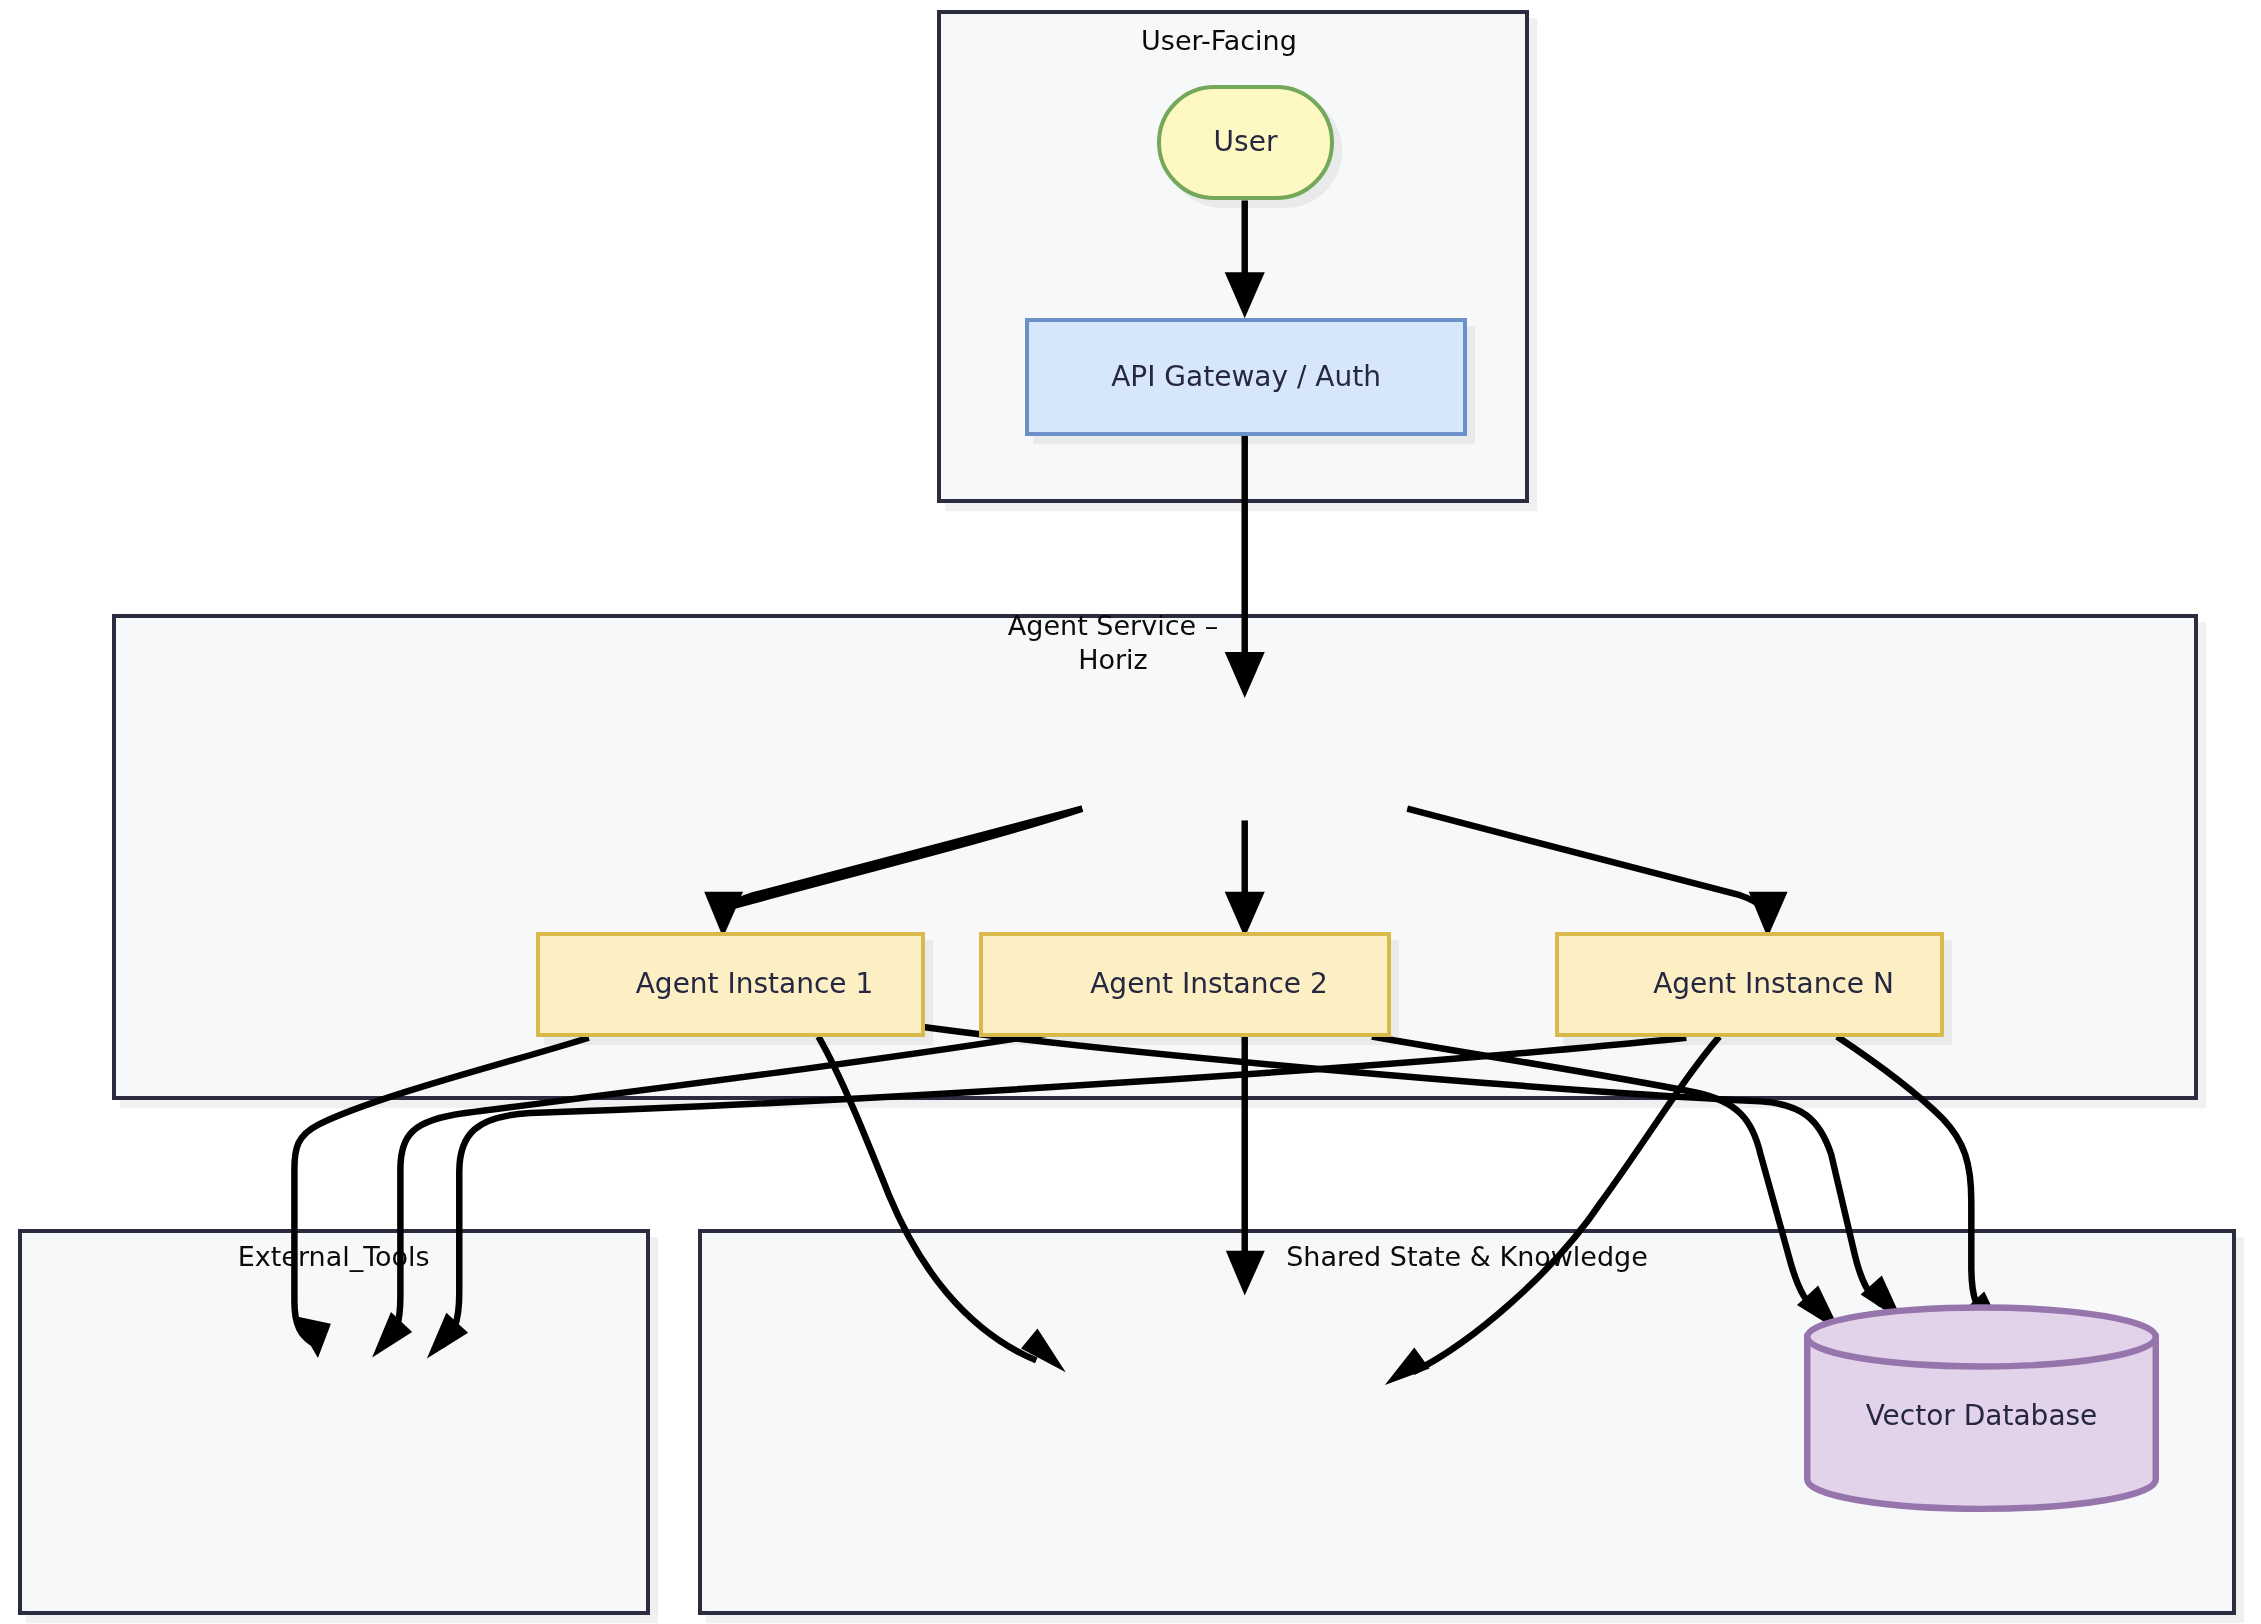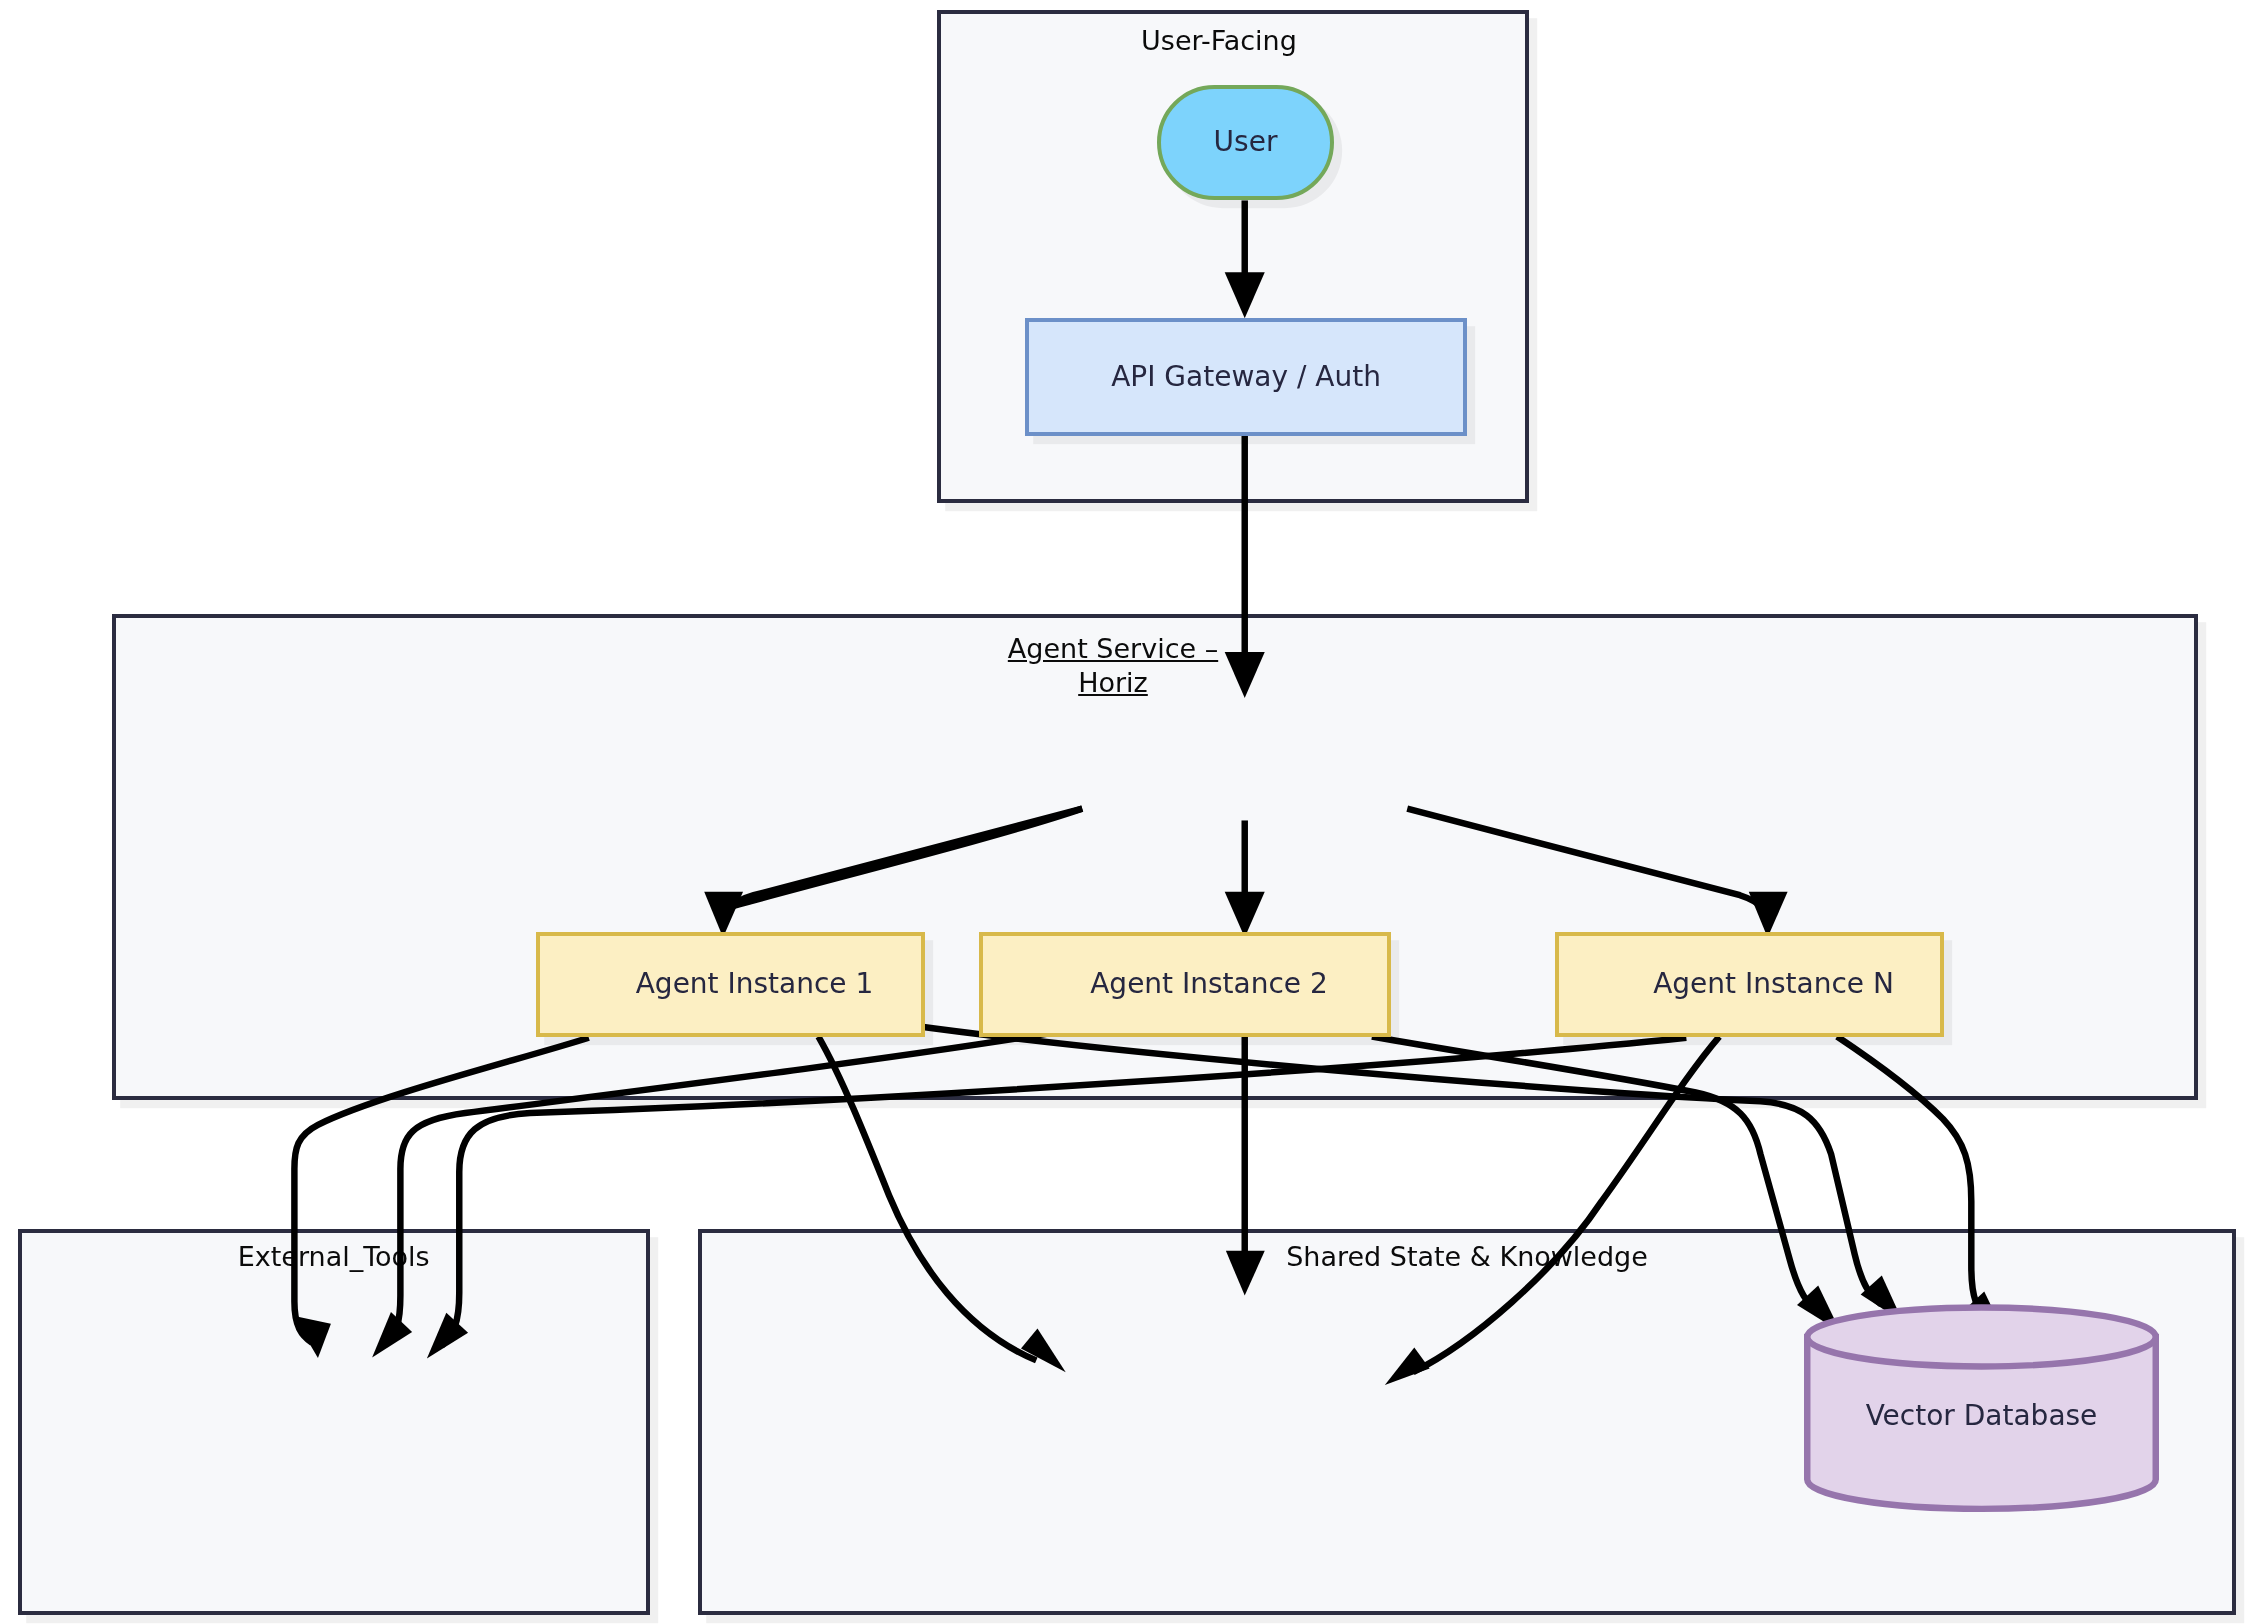--- a/index.html
+++ b/index.html
@@ -37,21 +37,21 @@
     align-items:center;
     justify-content:center;
     text-align:center;
     color:#262740;
     font-size:28px;
     line-height:1.32;
     z-index:8;
     box-shadow:8.2px 8.2px 0 0 rgba(0,0,0,.055);
   }
   .n-user{
-    background:#7dd3fc;border:4.1px solid #74a85a;border-radius:55px;
+    background:#fef9c3;border:4.1px solid #74a85a;border-radius:55px;
   }
   .n-blue{
     background:#d6e6fb;border:4.1px solid #6c90c8;text-align:right;
   }
   .n-orange{
     background:#fde2c3;border:5.3px solid #d49a0a;
   }
   .n-yellow{
     background:#fcefc3;border:4.1px solid #d8b94a;padding-left:48px;
   }
@@ -84,21 +84,21 @@
 </style>
 </head>
 <body>
 
 <div id="canvas">
 
   <div class="cluster" style="left:937px;top:10px;width:592px;height:493px;"></div>
   <div class="cluster-title" style="left:937px;top:23.6px;width:564px;">User-Facing</div>
 
   <div class="cluster" style="left:112px;top:614px;width:2086px;height:486px;"></div>
-  <div class="cluster-title" style="left:848px;top:632px;width:530px;text-decoration:underline;">Agent Service –
+  <div class="cluster-title" style="left:848px;top:609px;width:530px;">Agent Service –
 Horiz</div>
 
   <div class="cluster" style="left:17.7px;top:1229px;width:632px;height:386px;"></div>
   <div class="cluster-title" style="left:17.7px;top:1240px;width:632px;">External_Tools</div>
 
   <div class="cluster" style="left:698px;top:1229px;width:1538px;height:386px;"></div>
   <div class="cluster-title" style="left:698px;top:1240px;width:1538px;">Shared State &amp; Knowledge</div>
 
   <svg id="edges" viewBox="0 0 3840 2759" width="2261" height="1625">
 

